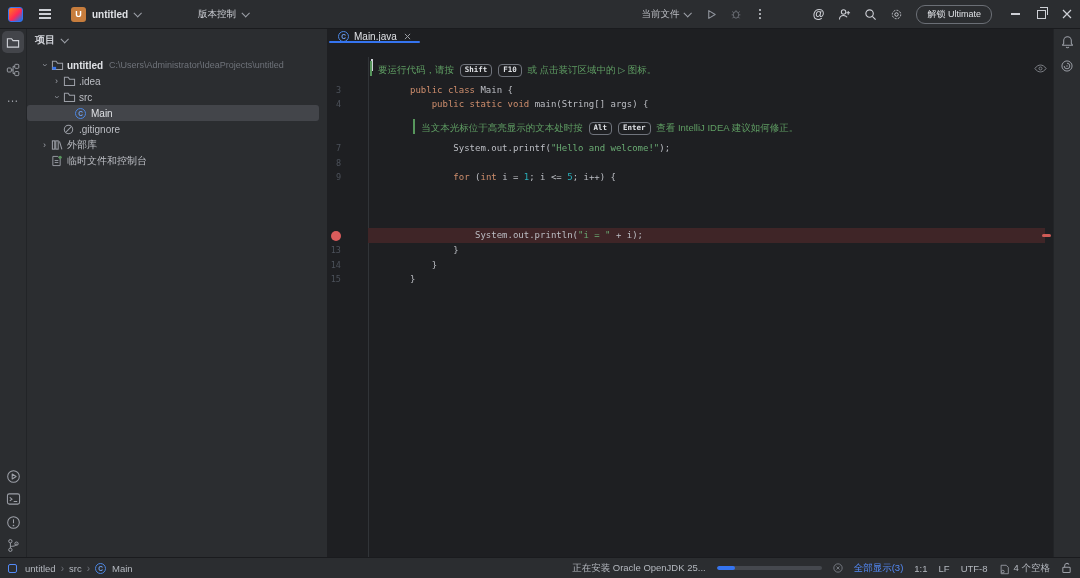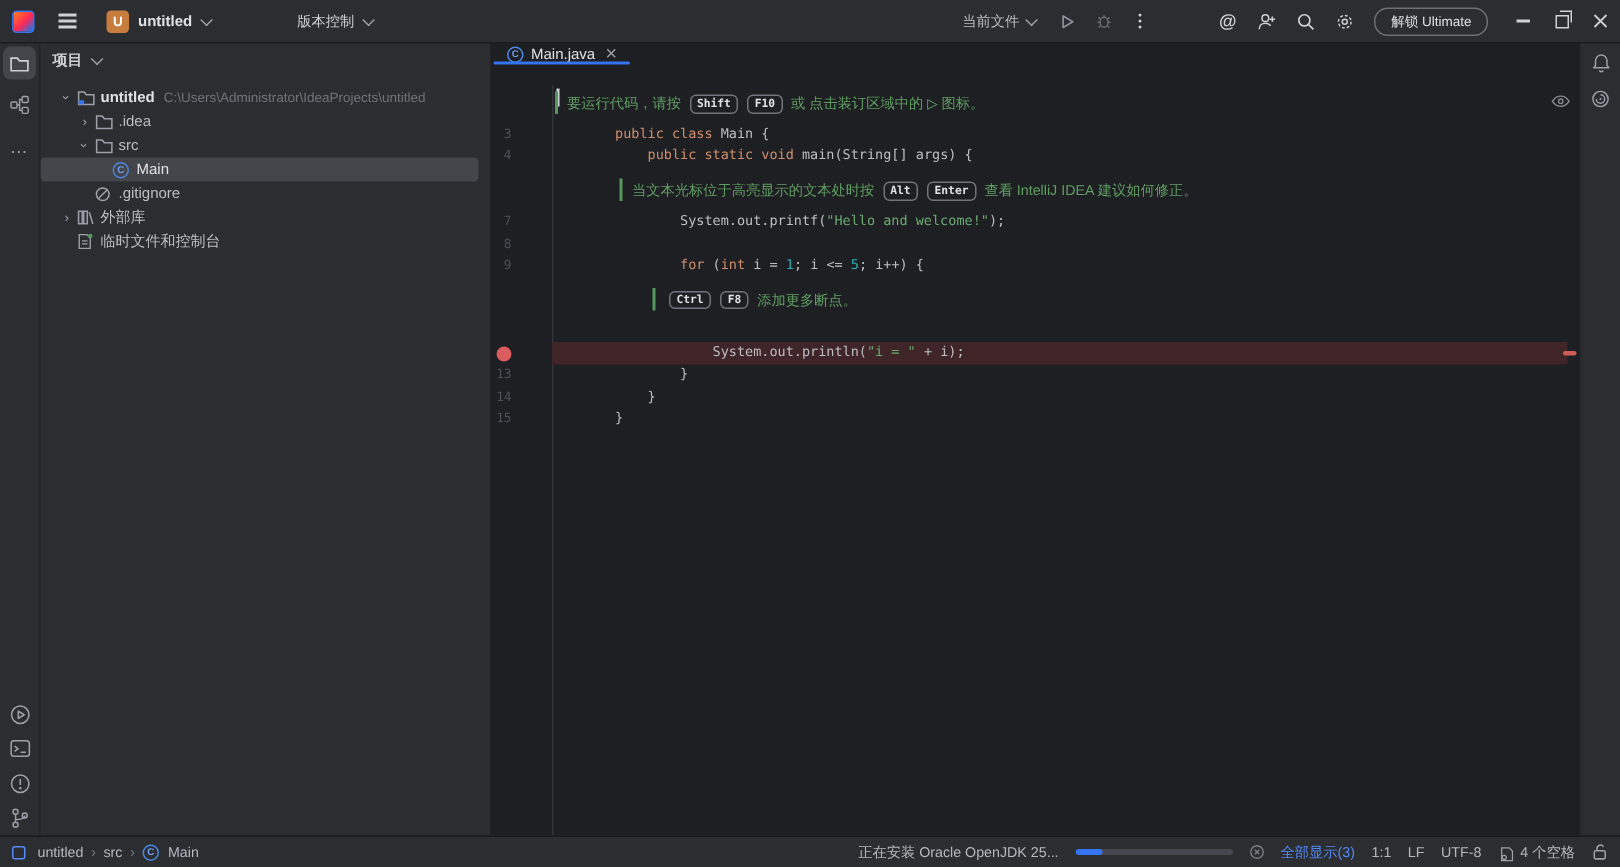--- a/index.html
+++ b/index.html
@@ -334,21 +334,20 @@
           <div class="hint" style="top:62.099999999999994px;left:86.36px">
             <div class="hrow"><span class="htext">当文本光标位于高亮显示的文本处时按 </span><span class="chip">Alt</span><span class="chip">Enter</span><span class="htext"> 查看 IntelliJ IDEA 建议如何修正。</span></div>
           </div>
           <span class="lnum" style="top:83.8px">7</span>
           <div class="crow" style="top:83.8px"><span class="c-pl">        System.out.printf(</span><span class="c-str">"Hello and welcome!"</span><span class="c-pl">);</span></div>
           <span class="lnum" style="top:98.5px">8</span>
           <div class="crow" style="top:98.5px"></div>
           <span class="lnum" style="top:113.2px">9</span>
           <div class="crow" style="top:113.2px"><span class="c-pl">        </span><span class="c-kw">for </span><span class="c-pl">(</span><span class="c-kw">int </span><span class="c-pl">i = </span><span class="c-num">1</span><span class="c-pl">; i &lt;= </span><span class="c-num">5</span><span class="c-pl">; i++) {</span></div>
           <div class="hint" style="top:134.9px;left:108.03999999999999px">
-            <div class="hrow"><span class="chip">Ctrl</span><span class="chip">F8</span><span class="htext"> 添加更多断点。</span></div>
           </div>
           <div class="bp-line" style="top:171.3px"></div>
           <span class="bp-dot" style="top:173.8px"></span>
           <span class="stripe-mark" style="top:177.3px"></span>
           <div class="crow" style="top:171.3px"><span class="c-pl">            System.out.println(</span><span class="c-str">"i = "</span><span class="c-pl"> + i);</span></div>
           <span class="lnum" style="top:186px">13</span>
           <div class="crow" style="top:186px"><span class="c-pl">        }</span></div>
           <span class="lnum" style="top:200.7px">14</span>
           <div class="crow" style="top:200.7px"><span class="c-pl">    }</span></div>
           <span class="lnum" style="top:215.39999999999998px">15</span>

